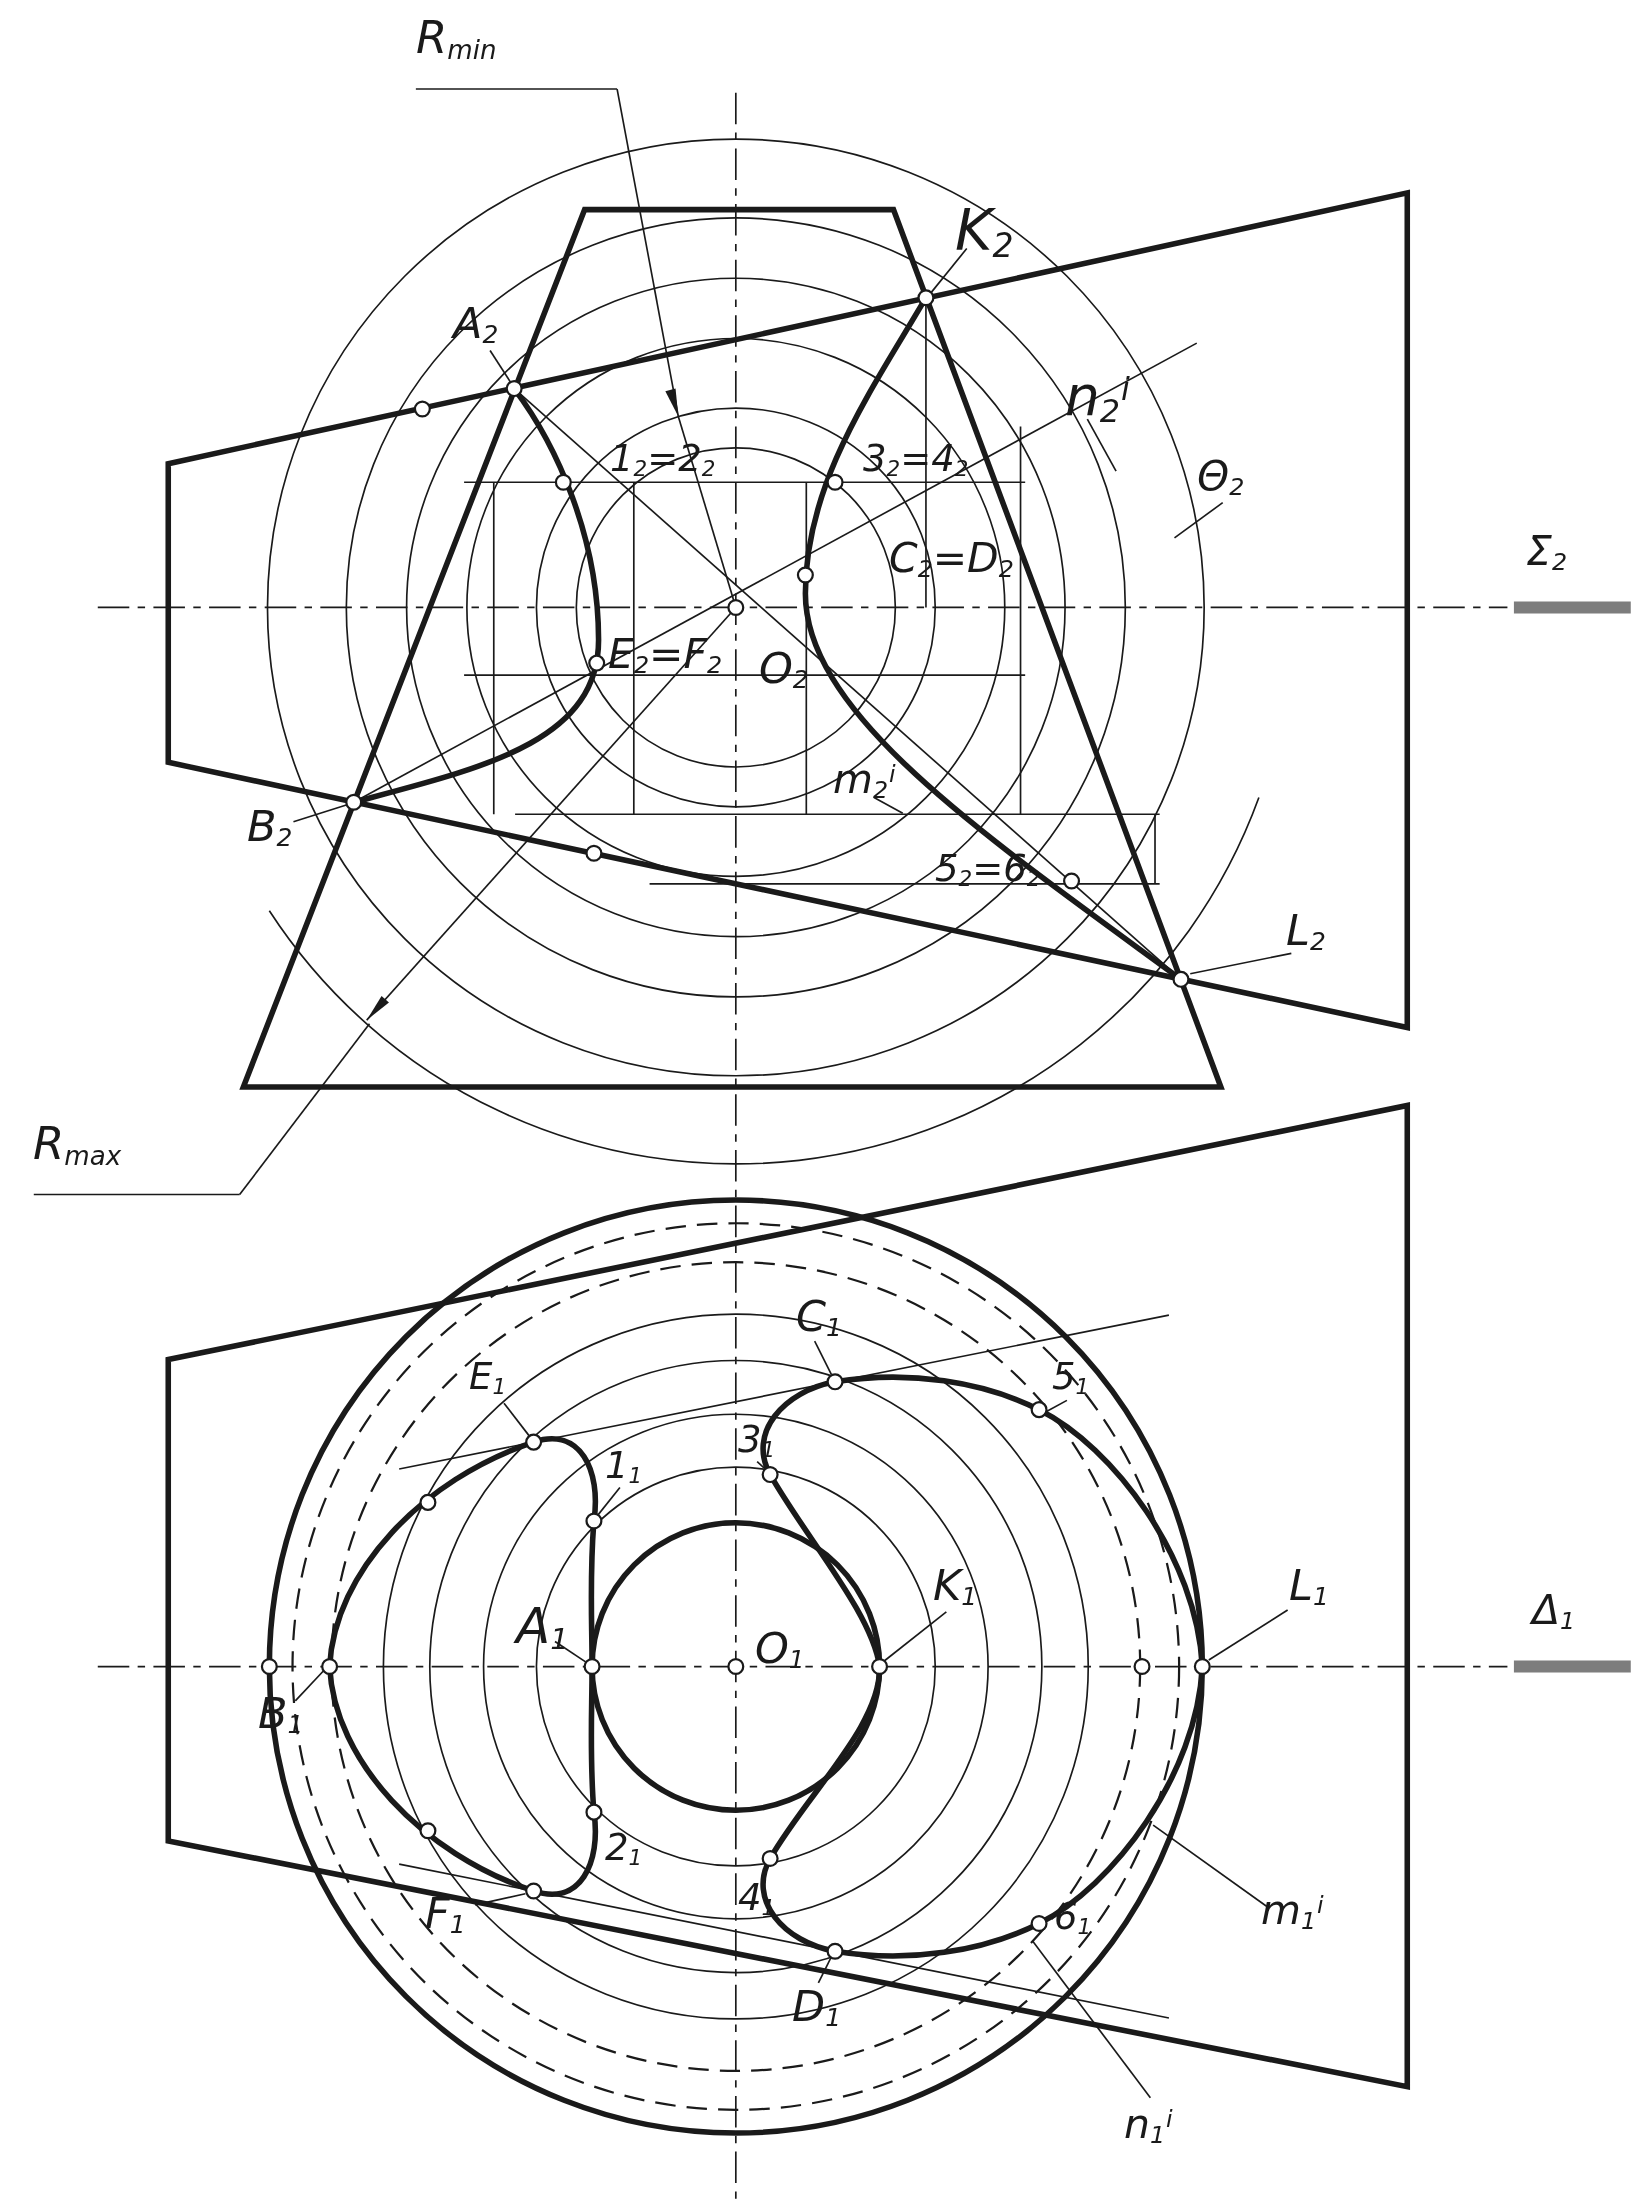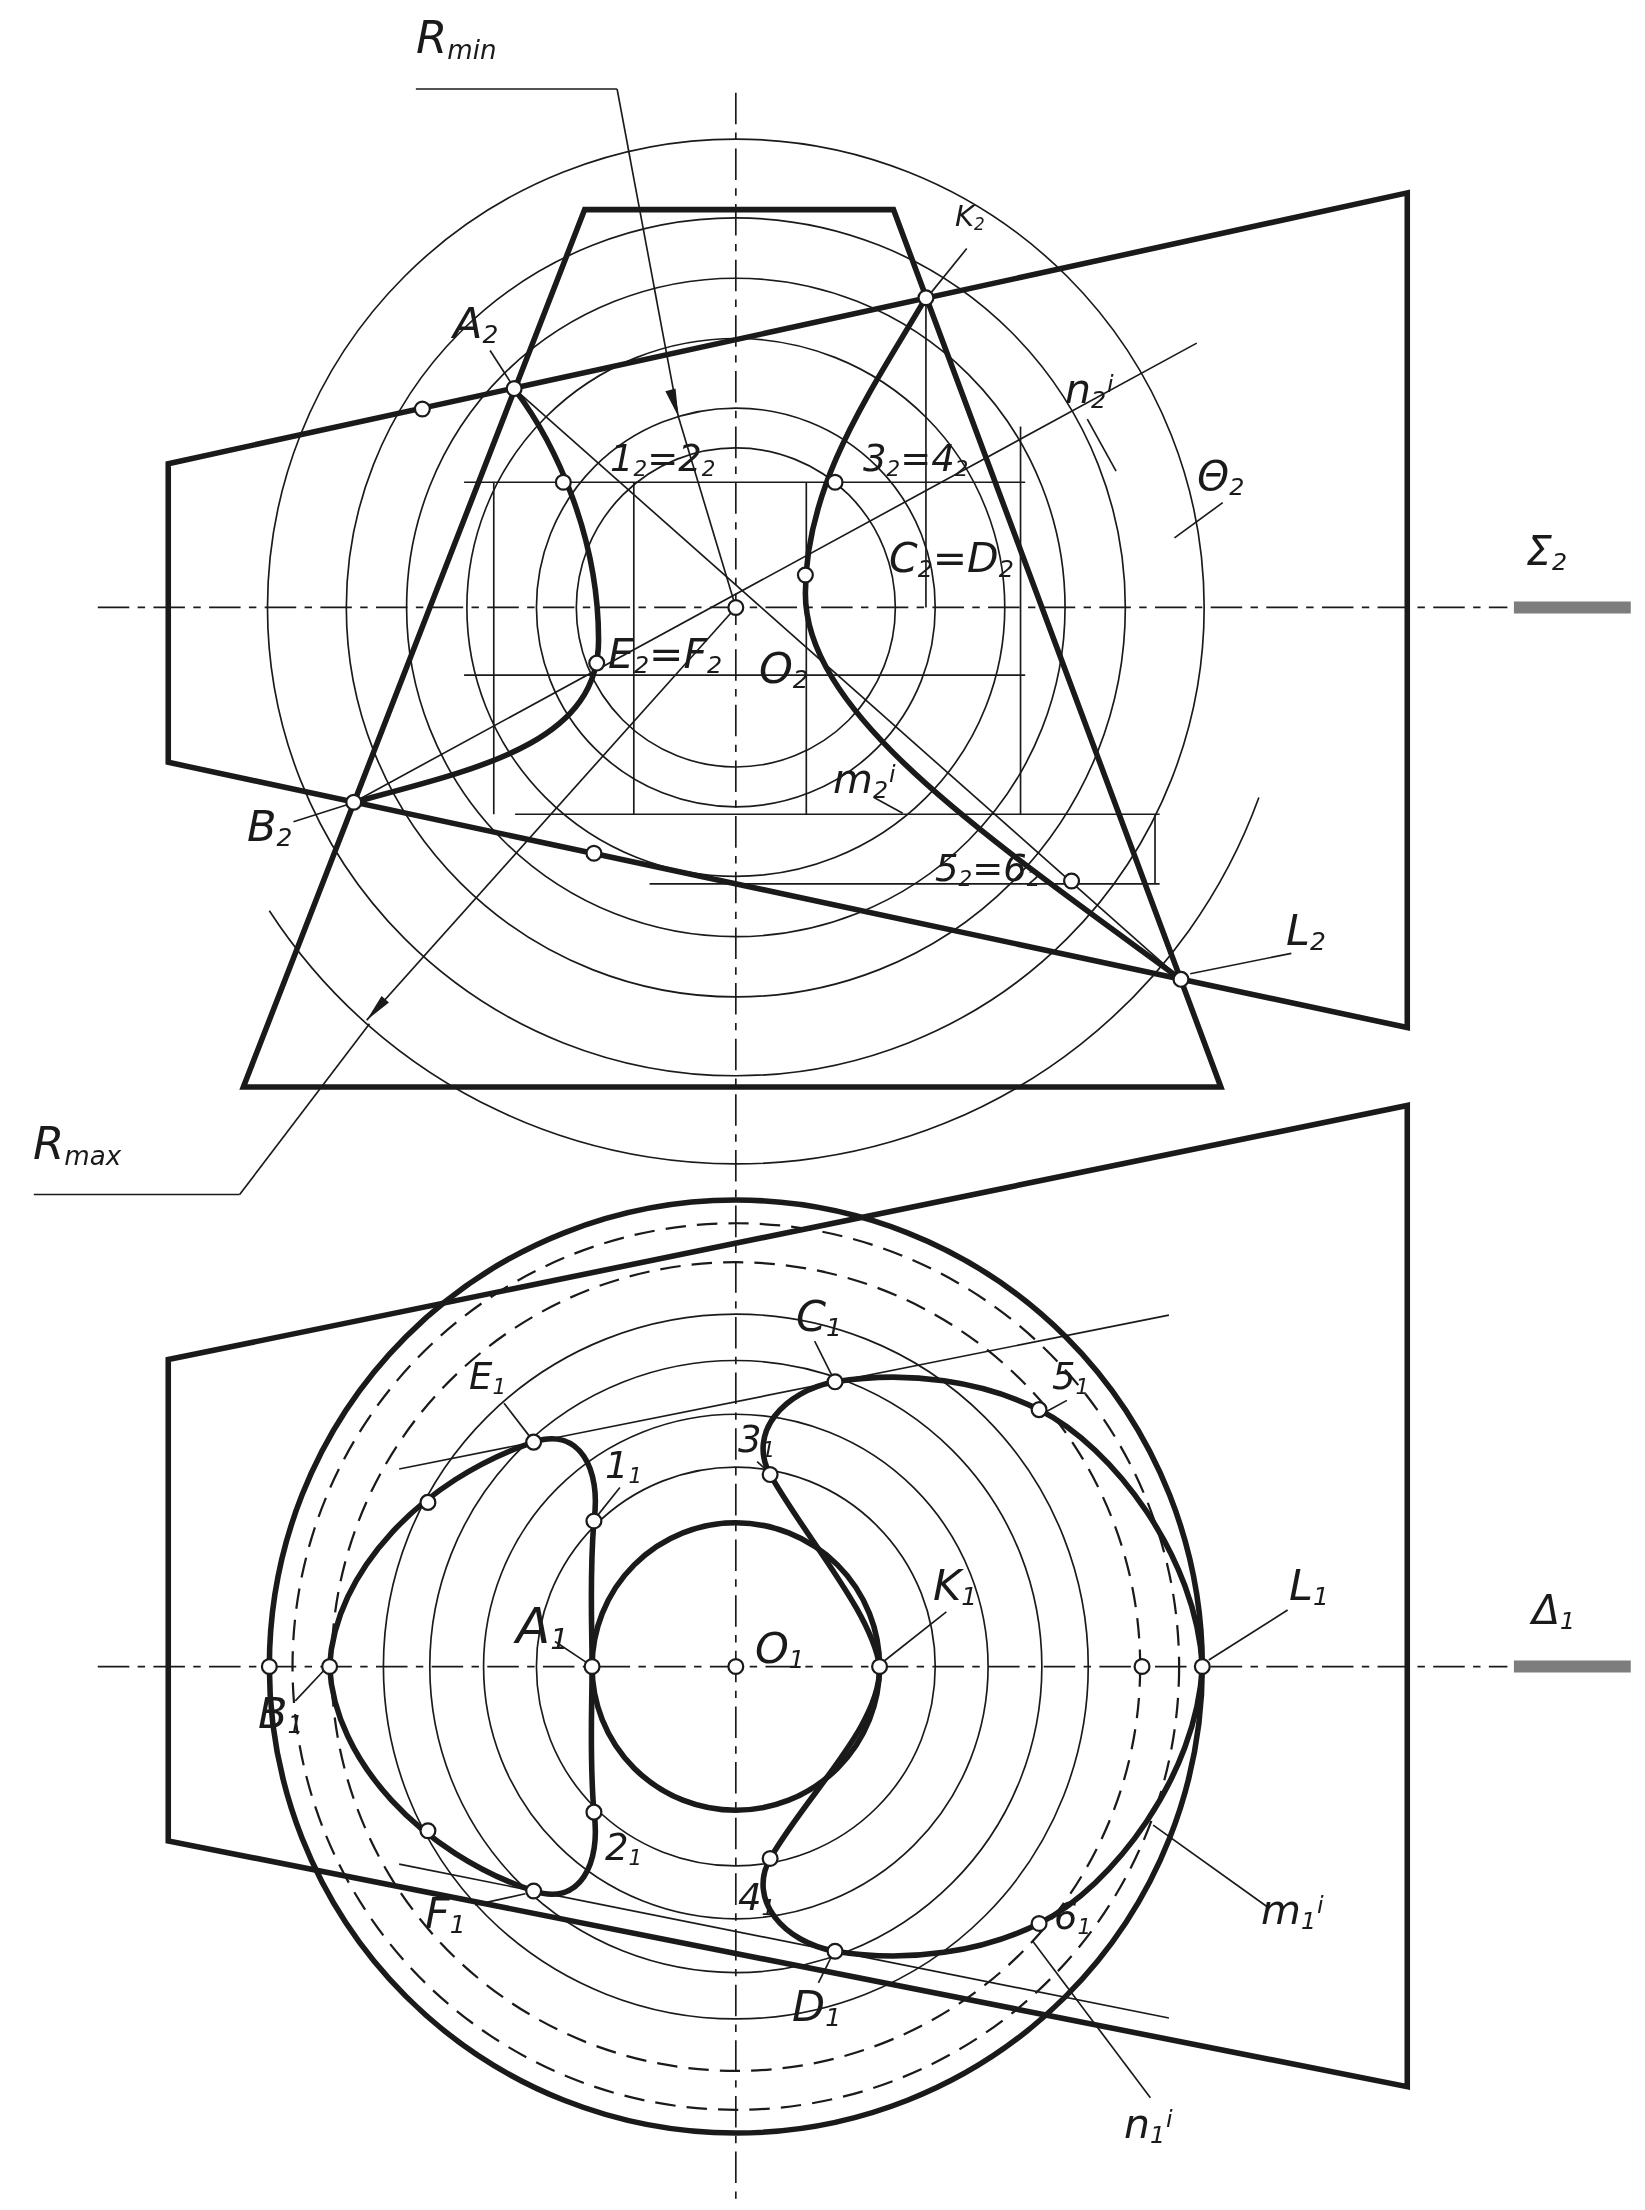--- a/index.html
+++ b/index.html
@@ -159,23 +159,23 @@
     <circle class="pt" cx="830" cy="2004" r="8"></circle>
     <circle class="pt" cx="290" cy="1797" r="8"></circle>
     <circle class="pt" able="false" cx="1231" cy="1797" r="8"></circle>
     <circle class="pt" cx="461" cy="1620" r="8"></circle>
     <circle class="pt" cx="461" cy="1974" r="8"></circle>
   </g>
 </svg>
 
 <div style="position:absolute;left:0;top:0;width:100%;height:100%;">
       <div class="lbl" style="left: 416px; top: 15px; font-size: 45px;"><span class="b">R</span><span class="sub">min</span></div>
-      <div class="lbl" style="left: 955px; top: 202px; font-size: 29px;"><span class="b">K</span><span class="sub">2</span></div>
+      <div class="lbl" style="left: 955px; top: 202px; font-size: 57px;"><span class="b">K</span><span class="sub">2</span></div>
       <div class="lbl" style="left: 453px; top: 302px; font-size: 43px;"><span class="b">A</span><span class="sub">2</span></div>
-      <div class="lbl" style="left: 1065px; top: 369px; font-size: 41px;"><span class="b">n</span><span class="sub">2</span><span class="sup">i</span></div>
+      <div class="lbl" style="left: 1065px; top: 369px; font-size: 55px;"><span class="b">n</span><span class="sub">2</span><span class="sup">i</span></div>
       <div class="lbl" style="left: 1197px; top: 456px; font-size: 41px;"><span class="b">Θ</span><span class="sub">2</span></div>
       <div class="lbl" style="left: 1526px; top: 531px; font-size: 41px; text-align: right;"><span class="b">Σ</span><span class="sub">2</span></div>
       <div class="lbl" style="left: 610px; top: 440px; font-size: 37px;"><span class="b">1</span><span class="sub">2</span><span class="b">=2</span><span class="sub">2</span></div>
       <div class="lbl" style="left: 863px; top: 440px; font-size: 37px;"><span class="b">3</span><span class="sub">2</span><span class="b">=4</span><span class="sub">2</span></div>
       <div class="lbl" style="left: 889px; top: 538px; font-size: 41px;"><span class="b">C</span><span class="sub">2</span><span class="b">=D</span><span class="sub">2</span></div>
       <div class="lbl" style="left: 608px; top: 634px; font-size: 41px;"><span class="b">E</span><span class="sub">2</span><span class="b">=F</span><span class="sub">2</span></div>
       <div class="lbl" style="left: 759px; top: 647px; font-size: 43px;"><span class="b">O</span><span class="sub">2</span></div>
       <div class="lbl" style="left: 833px; top: 759px; font-size: 41px;"><span class="b">m</span><span class="sub">2</span><span class="sup">i</span></div>
       <div class="lbl" style="left: 247px; top: 805px; font-size: 43px;"><span class="b">B</span><span class="sub">2</span></div>
       <div class="lbl" style="left: 935px; top: 850px; font-size: 37px;"><span class="b">5</span><span class="sub">2</span><span class="b">=6</span><span class="sub">2</span></div>

